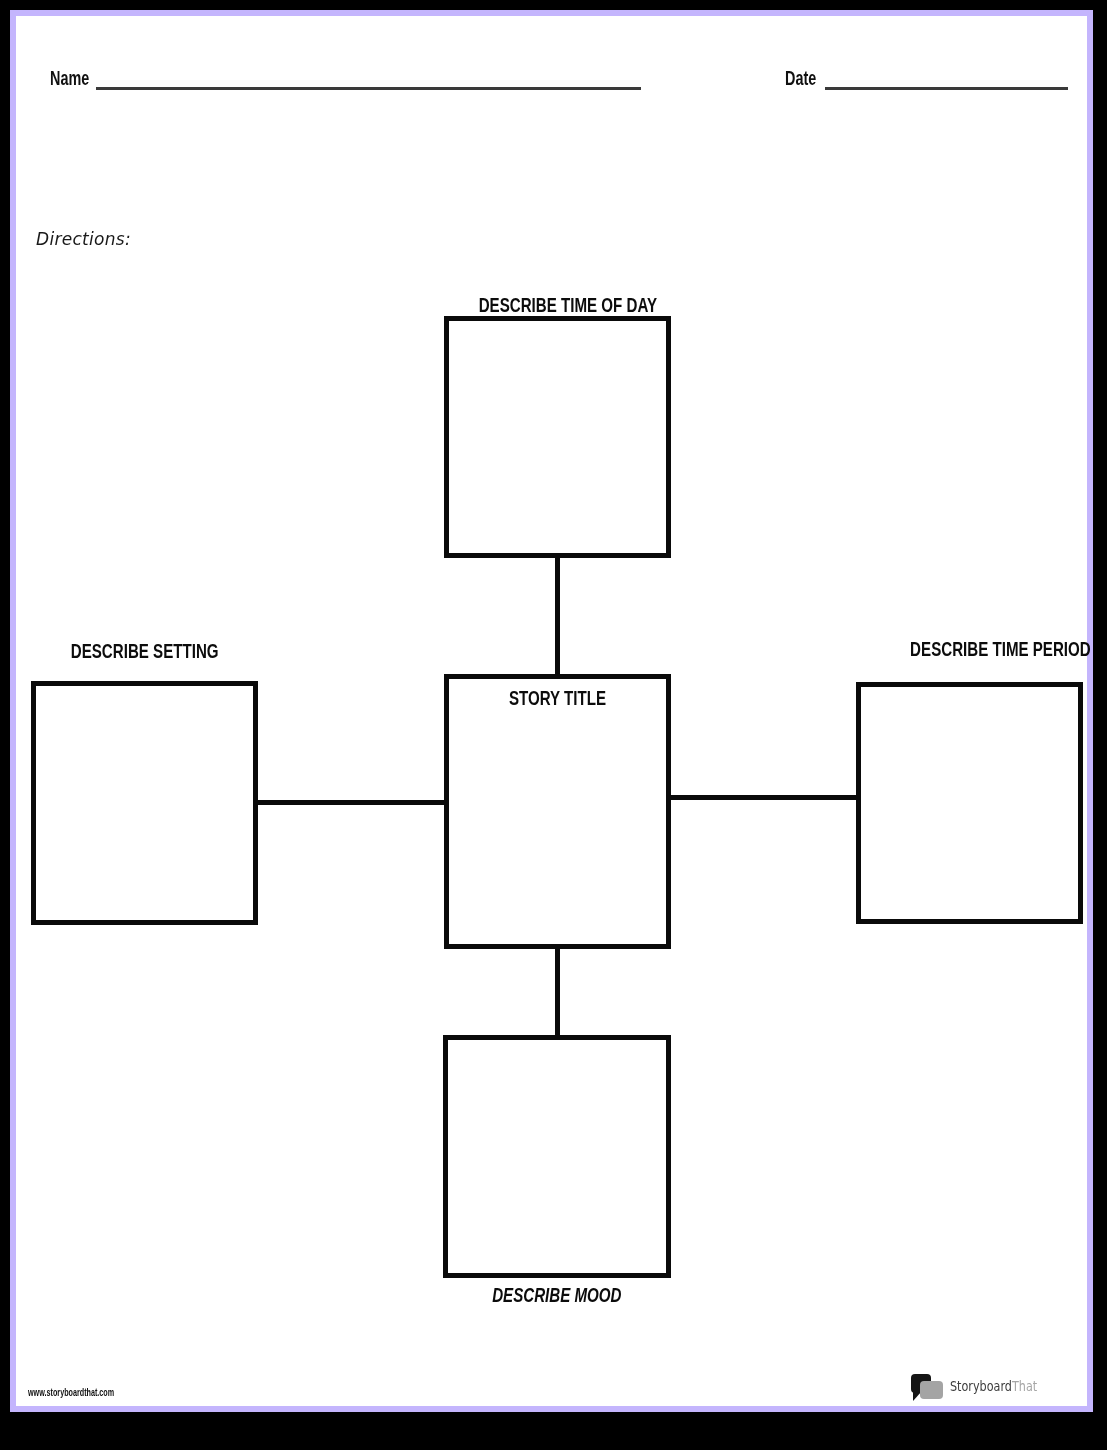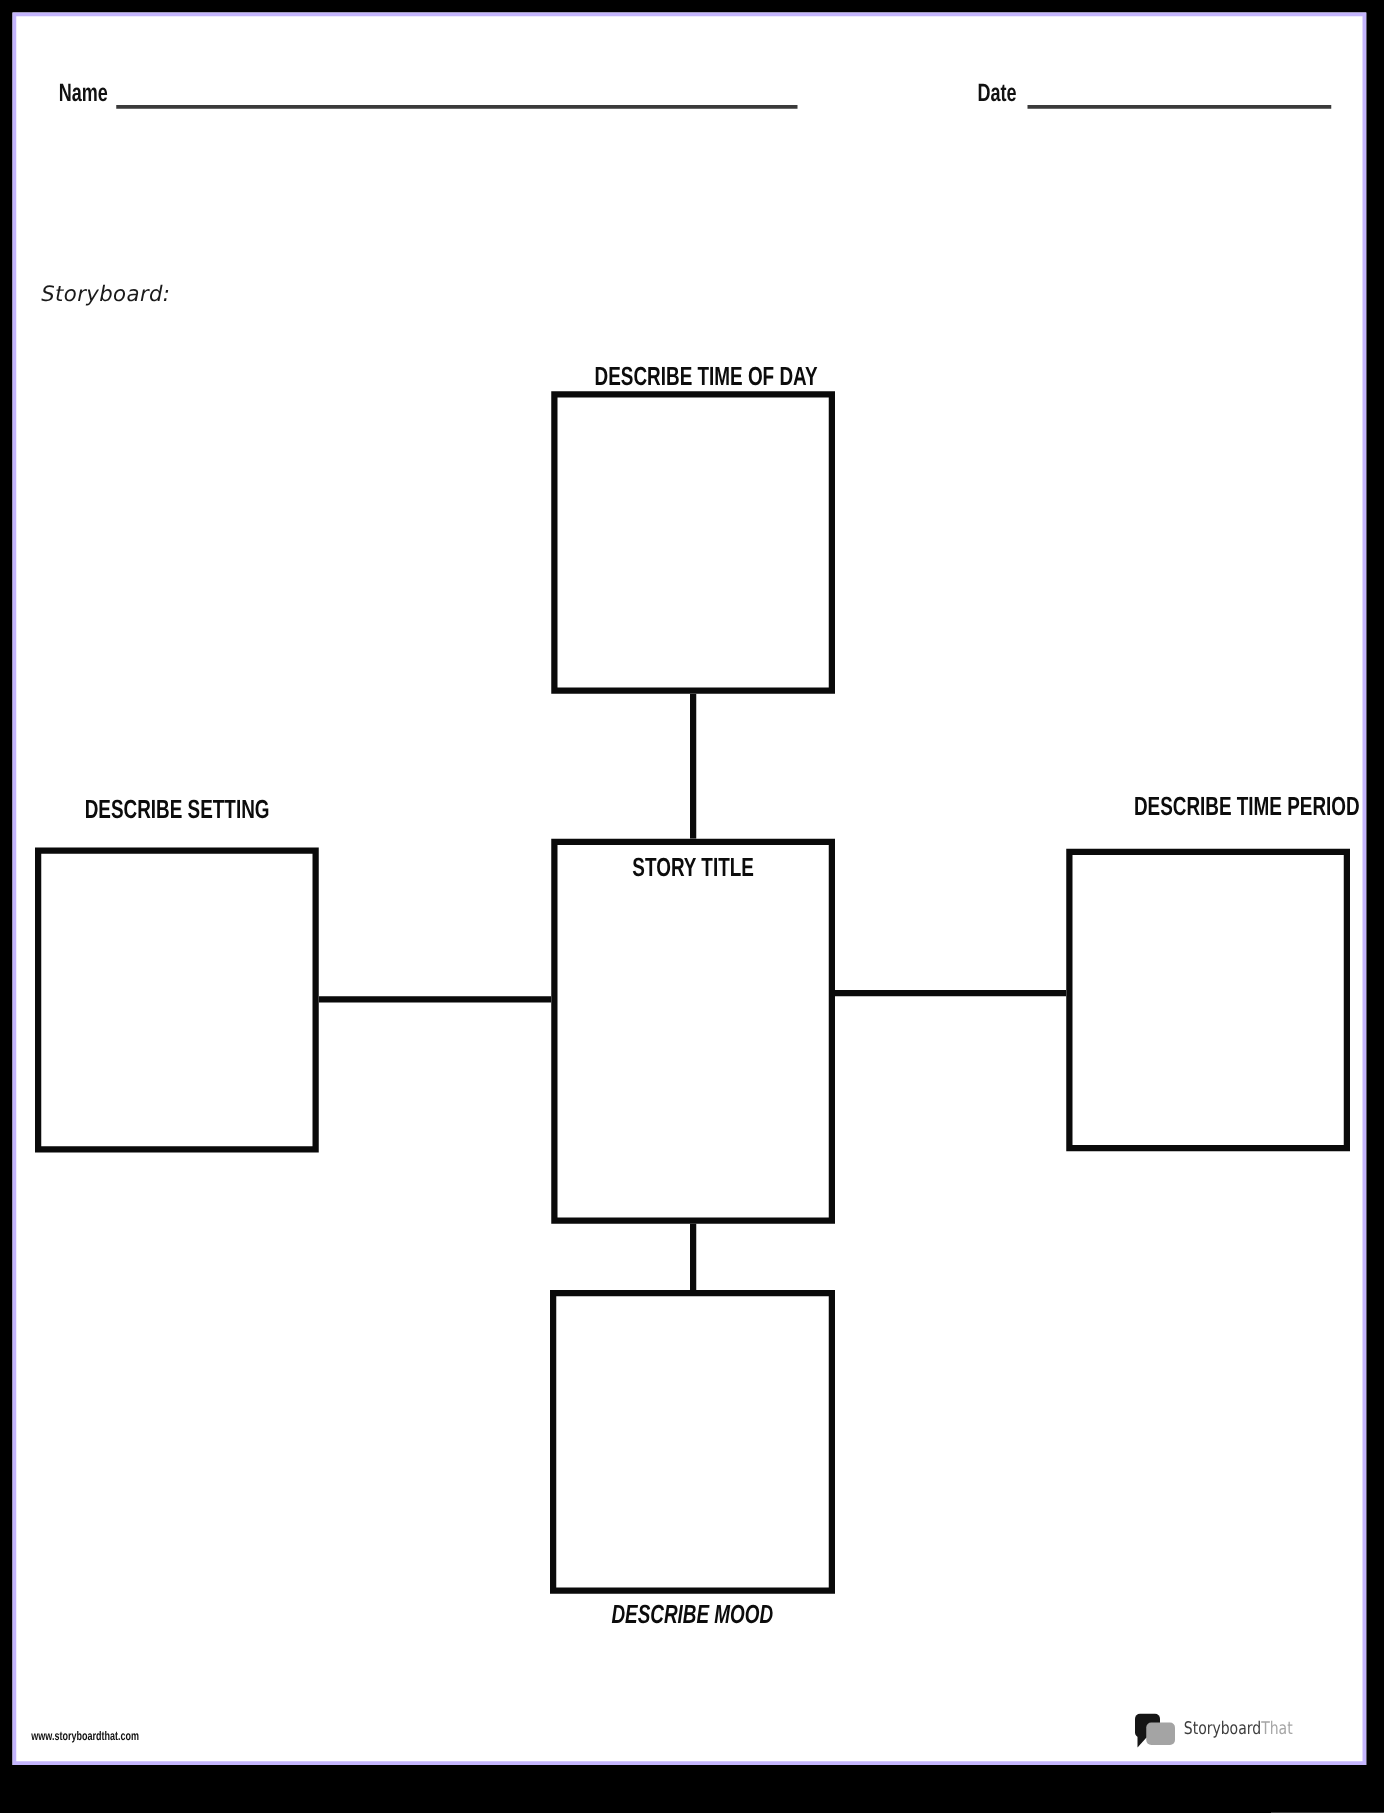--- a/index.html
+++ b/index.html
@@ -11,21 +11,21 @@
     overflow: hidden;
     font-family: "Liberation Sans", sans-serif;
   }
   .page {
     position: absolute;
     left: 10px;
     top: 10px;
     width: 1083px;
     height: 1402px;
     background: #ffffff;
-    border: 3px solid #c4b5fd;
+    border: 6px solid #c4b5fd;
     box-sizing: border-box;
   }
   .abs { position: absolute; }
   
   .cond {
     display: inline-block;
     transform: scaleX(0.72);
     transform-origin: center center;
     white-space: nowrap;
   }
@@ -134,35 +134,35 @@
 
 <div class="page">
 
   <div class="abs hdr-label" style="left:34px; top:52px;"><span class="cond-left">Name</span></div>
   <div class="abs rule" style="left:80px; top:71px; width:545px;"></div>
 
   <div class="abs hdr-label" style="left:769px; top:52px;text-align:center;"><span class="cond-left">Date</span></div>
   <div class="abs rule" style="left:809px; top:71px; width:243px;"></div>
 
 
-  <div class="abs directions">Storyboard:</div>
+  <div class="abs directions">Directions:</div>
 
   <div class="abs connector" style="left:539px; top:542px; width:5px; height:116px;"></div>
   <div class="abs connector" style="left:539px; top:901px; width:5px; height:118px;"></div>
   <div class="abs connector" style="left:242px; top:784px; width:186px; height:5px;"></div>
   <div class="abs connector" style="left:655px; top:779px; width:185px; height:5px;"></div>
 
   <div class="abs dlabel" style="left:428px; top:278px; width:227px;"><span class="cond">DESCRIBE TIME OF DAY</span></div>
   <div class="abs dlabel" style="left:15px; top:624px; width:227px;"><span class="cond">DESCRIBE SETTING</span></div>
   <div class="abs dlabel" style="left:859px; top:622px; width:227px;"><span class="cond">DESCRIBE TIME PERIOD</span></div>
   <div class="abs dlabel" style="left:427px; top:1268px; width:228px;font-style:italic;"><span class="cond">DESCRIBE MOOD</span></div>
 
   <div class="abs dbox" style="left:428px; top:300px; width:227px; height:242px;"></div>
 
-  <div class="abs dbox" style="left:428px; top:658px; width:227px; height:308px;">
+  <div class="abs dbox" style="left:428px; top:658px; width:227px; height:275px;">
     <div class="center-box-label"><span class="cond">STORY TITLE</span></div>
   </div>
 
   <div class="abs dbox" style="left:15px; top:665px; width:227px; height:244px;"></div>
   <div class="abs dbox" style="left:840px; top:666px; width:227px; height:242px;"></div>
   <div class="abs dbox" style="left:427px; top:1019px; width:228px; height:243px;"></div>
 
   <div class="abs site-url"><span class="cond-left">www.storyboardthat.com</span></div>
 
   <div class="abs logo-icon">

